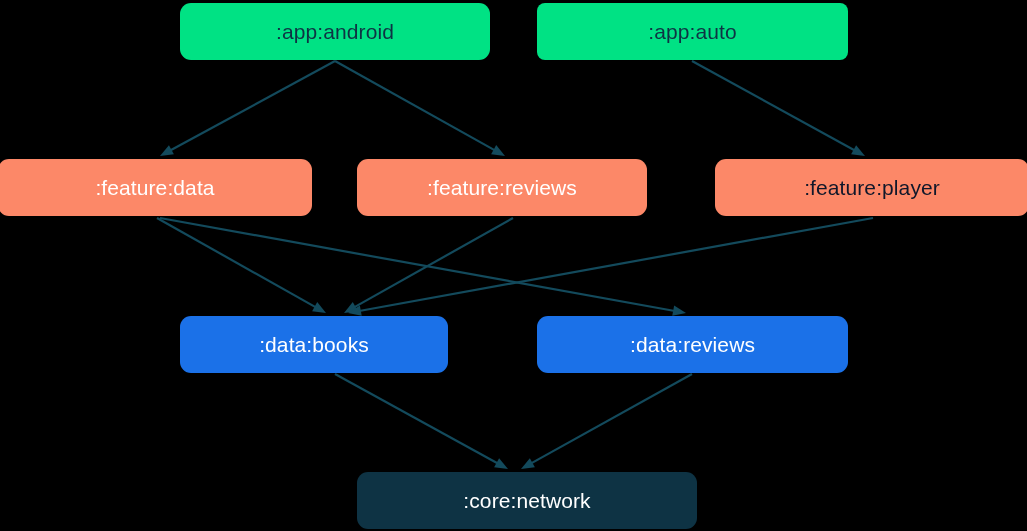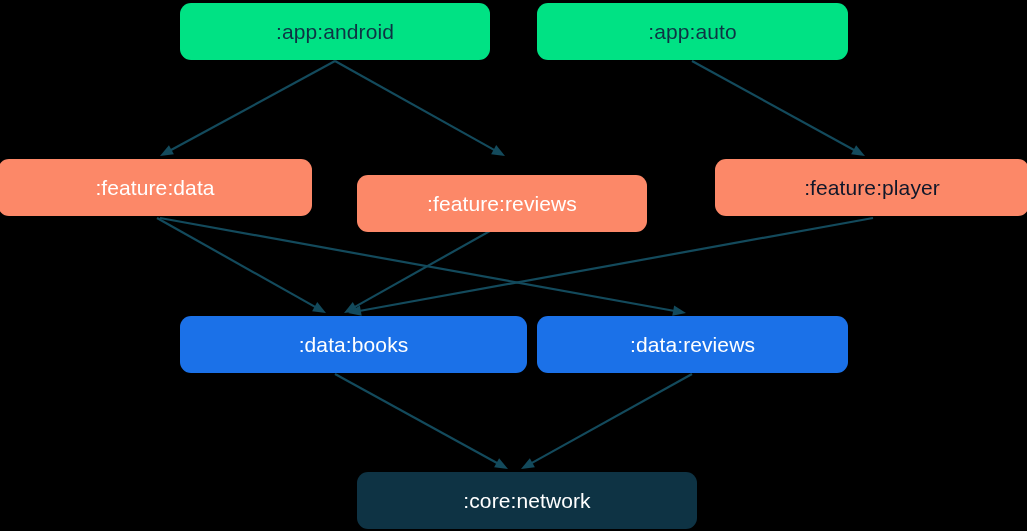--- a/index.html
+++ b/index.html
@@ -74,33 +74,33 @@
       <polygon points="348,313 359.8663381326349,305.56830979372967 361.7181691348531,315.80211270072493" fill="#134A5C"></polygon>
       <line x1="335" y1="374" x2="499.23463363091247" y2="464.1866485256456" stroke="#134A5C" stroke-width="2.2" stroke-linecap="butt"></line>
       <polygon points="508,469 494.1020809535219,467.30063359526474 499.10796648685056,458.1846525714138" fill="#134A5C"></polygon>
       <line x1="692" y1="374" x2="529.7415727612154" y2="464.1435706882137" stroke="#134A5C" stroke-width="2.2" stroke-linecap="butt"></line>
       <polygon points="521,469 529.8387013474511,458.1410240588458 534.8893878317089,467.2322597305098" fill="#134A5C"></polygon>
     </svg>
   <div id="node-layer">
       <div class="graph-node tier-app" style="left: 180px; top: 3px; width: 310px; height: 57px; background: rgb(0, 226, 132);">
         <span class="node-label" style="color: rgb(14, 51, 68);">:app:android</span>
       </div>
-      <div class="graph-node tier-app" style="left: 537px; top: 3px; width: 311px; height: 57px; background: rgb(0, 226, 132);">
+      <div class="graph-node tier-app" style="left: 537px; top: 3px; width: 311px; height: 57px; background: rgb(0, 226, 132); border-radius: 8px;">
         <span class="node-label" style="color: rgb(14, 51, 68);">:app:auto</span>
       </div>
       <div class="graph-node tier-feature" style="left: -2px; top: 159px; width: 314px; height: 57px; background: rgb(252, 136, 104);">
         <span class="node-label" style="color: rgb(255, 255, 255);">:feature:data</span>
       </div>
-      <div class="graph-node tier-feature" style="left: 357px; top: 159px; width: 290px; height: 57px; background: rgb(252, 136, 104); margin-top: 16px;">
+      <div class="graph-node tier-feature" style="left: 357px; top: 159px; width: 290px; height: 57px; background: rgb(252, 136, 104);">
         <span class="node-label" style="color: rgb(255, 255, 255);">:feature:reviews</span>
       </div>
       <div class="graph-node tier-feature" style="left: 715px; top: 159px; width: 314px; height: 57px; background: rgb(252, 136, 104);">
         <span class="node-label" style="color: #0f172a;">:feature:player</span>
       </div>
-      <div class="graph-node tier-data" style="left: 180px; top: 316px; width: 347px; height: 57px; background: rgb(27, 113, 232);">
+      <div class="graph-node tier-data" style="left: 180px; top: 316px; width: 268px; height: 57px; background: rgb(27, 113, 232);">
         <span class="node-label" style="color: rgb(255, 255, 255);">:data:books</span>
       </div>
       <div class="graph-node tier-data" style="left: 537px; top: 316px; width: 311px; height: 57px; background: rgb(27, 113, 232);">
         <span class="node-label" style="color: rgb(255, 255, 255);">:data:reviews</span>
       </div>
       <div class="graph-node tier-core" style="left: 357px; top: 472px; width: 340px; height: 57px; background: rgb(14, 51, 68);">
         <span class="node-label" style="color: rgb(255, 255, 255);">:core:network</span>
       </div>
     </div>
 </div>

